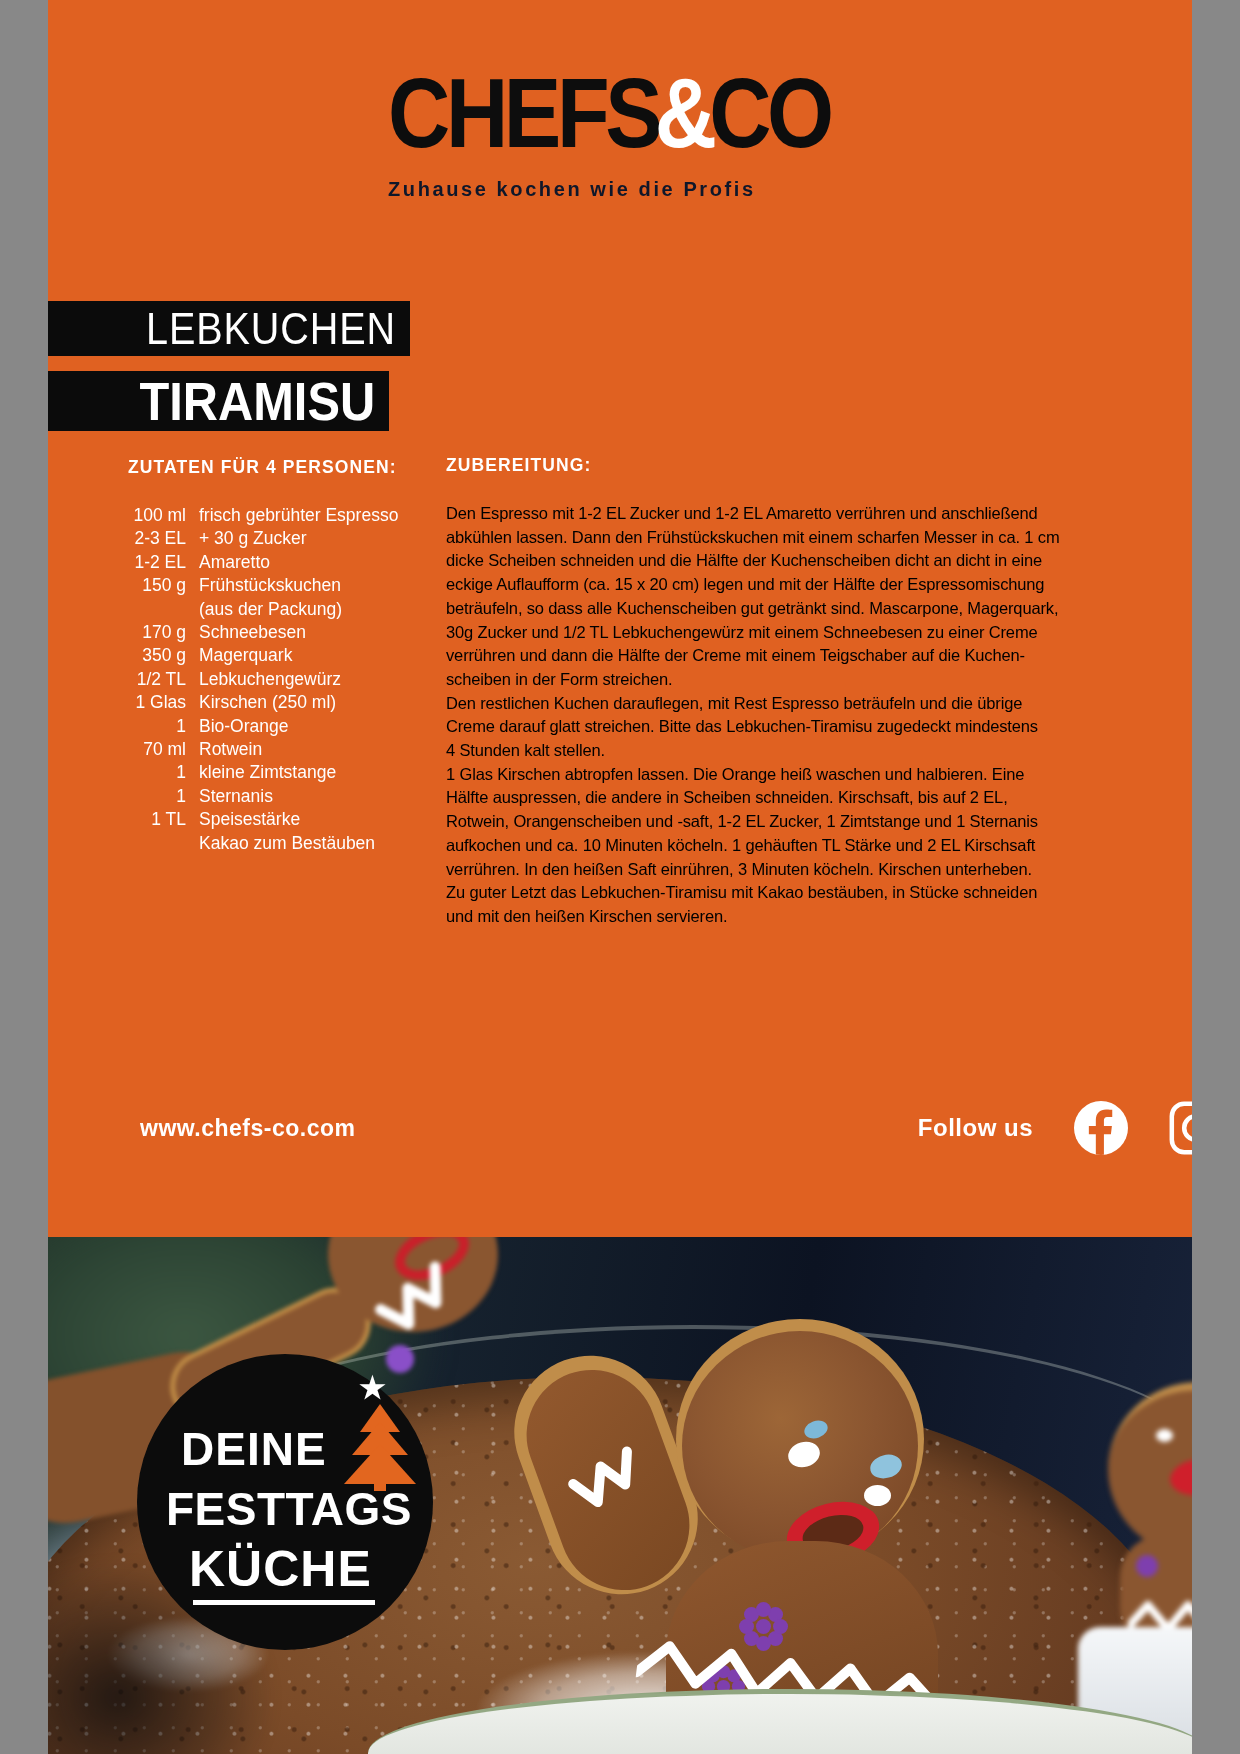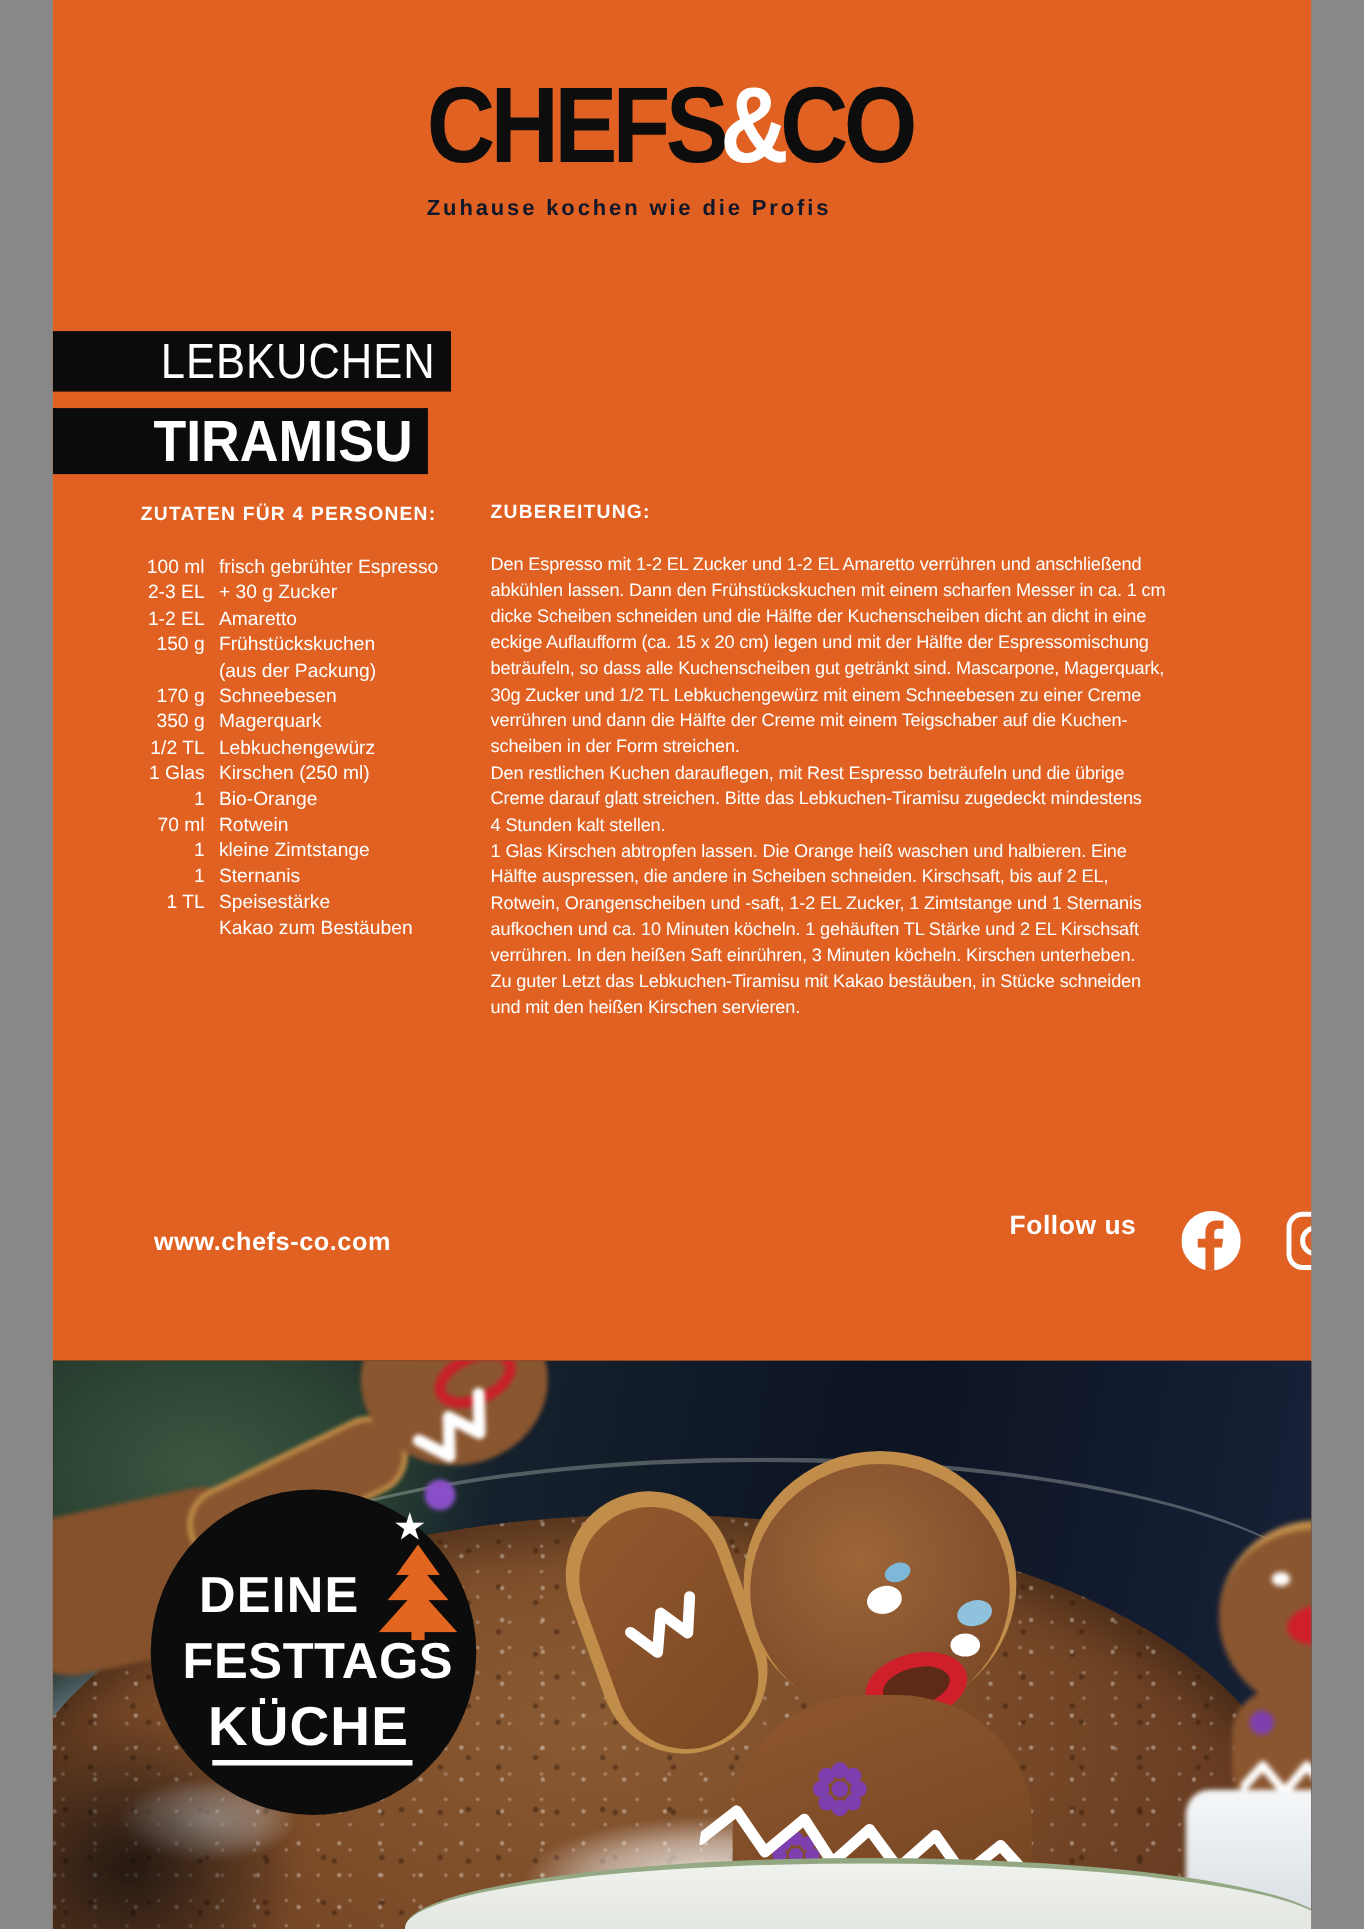--- a/index.html
+++ b/index.html
@@ -23,28 +23,28 @@
   .banner-2 span{font-size:53px;font-weight:900;transform:scaleX(.92);}
 
   
   .col-heading{font-size:17.5px;font-weight:700;letter-spacing:1.1px;margin:0 0 26px 0;color:#FFFFFF;}
   .ingredients{position:absolute;left:80px;top:457px;width:310px;}
   .ing-row{display:flex;font-size:17.5px;line-height:23.4px;color:#FFFFFF;}
   .ing-qty{flex:0 0 58px;width:58px;text-align:right;}
   .ing-name{margin-left:13px;white-space:nowrap;}
 
   .preparation{position:absolute;left:398px;top:455px;width:660px;}
-  .prep-p{font-size:16.5px;line-height:23.7px;letter-spacing:-0.15px;color:#ffffff;
+  .prep-p{font-size:16.5px;line-height:23.7px;letter-spacing:-0.15px;color:#000000;
           white-space:pre-line;margin:0;}
 
   
   .site-footer{position:absolute;left:92px;top:1096px;width:1083px;height:64px;
                display:flex;align-items:center;justify-content:space-between;color:#FFFFFF;}
   .website{font-size:23px;font-weight:700;letter-spacing:.5px;}
-  .follow{display:flex;align-items:flex-start;gap:41px;}
+  .follow{display:flex;align-items:center;gap:41px;}
   .follow-label{font-size:24px;font-weight:700;letter-spacing:.5px;}
 
   
   .photo{position:absolute;left:0;top:1237px;width:1240px;height:517px;overflow:hidden;background:#0F1726;}
   .photo *{position:absolute;}
   .ph-bg{inset:0;background:linear-gradient(100deg,#223229 0%,#16222e 30%,#0c1322 58%,#1b2740 100%);}
   .ph-fir{left:-70px;top:-50px;width:460px;height:330px;
           background:radial-gradient(ellipse at 45% 45%,#3c5741 0%,#2a4132 45%,transparent 72%);filter:blur(12px);}
   .ph-snow{left:-90px;top:250px;width:400px;height:330px;
            background:radial-gradient(ellipse,#aebccb 0%,#8fa2b5 40%,transparent 72%);filter:blur(16px);}

